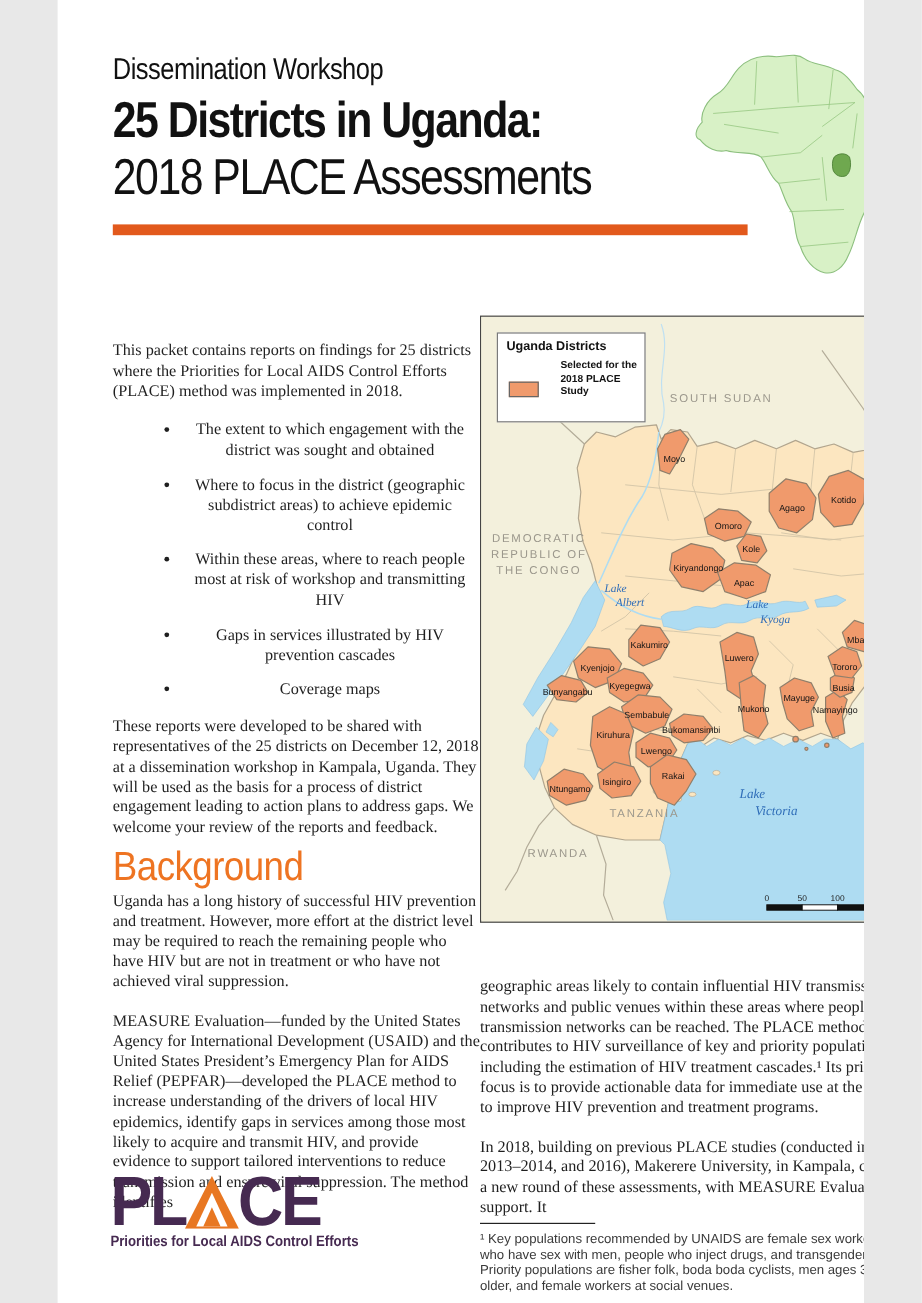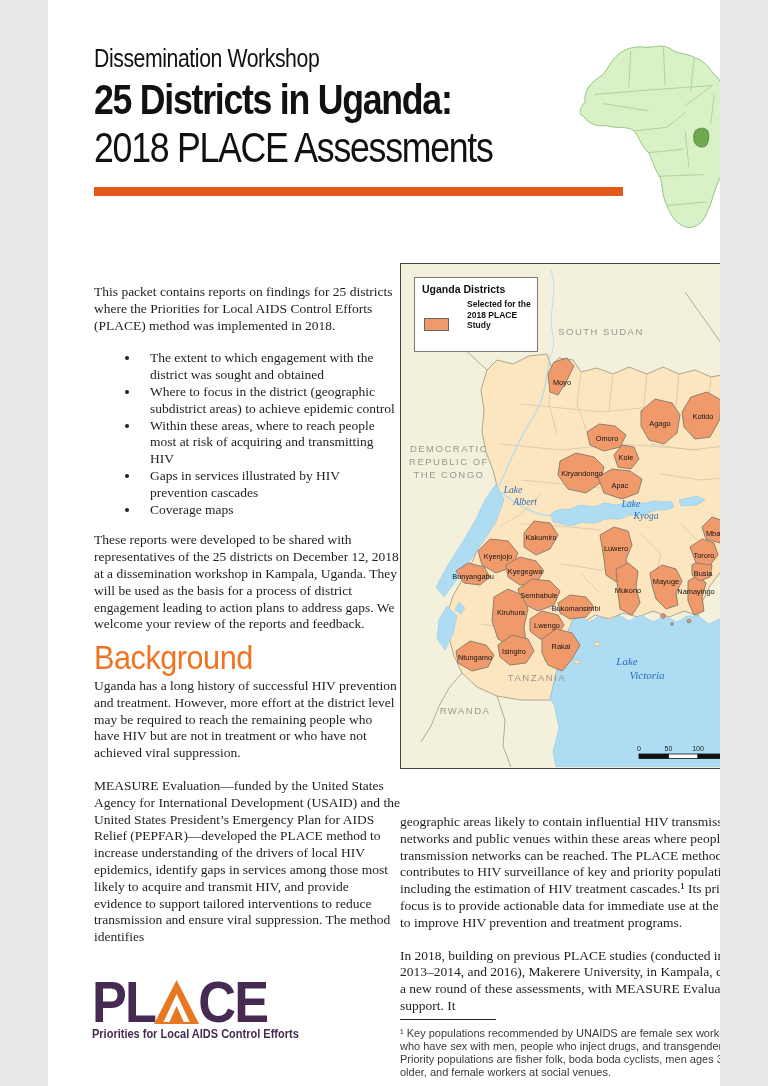--- a/index.html
+++ b/index.html
@@ -12,21 +12,21 @@
   .title-bold{top:76px;font-size:42px;font-weight:700;letter-spacing:-1.5px;}
   .title-light{top:124px;font-size:42px;font-weight:400;letter-spacing:-1.5px;}
   .rule{position:absolute;left:46px;top:187px;width:529px;height:9px;background:#E2591C;}
   .africa{position:absolute;left:505px;top:40px;width:228px;height:200px;}
   
   .col{position:absolute;font-size:13.5px;line-height:16.8px;}
   .left-col{left:46px;top:272px;width:306px;}
   .right-col{left:352px;top:802px;width:379px;}
   .col p{margin:12px 0 16px 0;}
   .col ul{margin:0 0 14px 0;padding:0 0 0 46px;list-style:disc outside;}
-  .col li{padding-left:10px;margin:0;}
+  .col li{padding-left:10px;margin:12px;text-align:center;}
   .bg-head{font-family:"Liberation Sans", sans-serif;font-size:34px;font-weight:400;
            color:#EE7422;letter-spacing:-.5px;transform:scaleX(.9);transform-origin:left center;
            margin:6px 0 12px 0;}
   .foot-sep{width:96px;border:none;border-top:1.5px solid #222;margin:4px 0 7px 0;}
   .footnote{font-family:"Liberation Sans", sans-serif;font-size:11px;line-height:13.2px;color:#3a3a3a;}
   
   .map-panel{position:absolute;left:352px;top:263px;width:379px;height:506px;
              border:1.5px solid #454545;box-sizing:border-box;background:#F3F0DC;}
   .legend{position:absolute;left:13px;top:13px;width:124px;background:#fff;border:1px solid #7a7a7a;
           padding:5px 6px 20px 7px;font-family:"Liberation Sans", sans-serif;box-sizing:border-box;}
@@ -79,21 +79,21 @@
       </g>
       <path fill="#6FA84F" stroke="#4C7F36" stroke-width="0.8" d="M131,100 C135,96 142,96 145,100 C147,106 146,114 142,117 C137,119 132,117 130,112 C129,108 129,103 131,100 Z"></path>
     </g>
   </svg>
 
   <div class="col left-col">
     <p>This packet contains reports on findings for 25 districts where the Priorities for Local AIDS Control Efforts (PLACE) method was implemented in 2018.</p>
     <ul>
       <li>The extent to which engagement with the district was sought and obtained</li>
       <li>Where to focus in the district (geographic subdistrict areas) to achieve epidemic control</li>
-      <li>Within these areas, where to reach people most at risk of acquiring and transmitting HIV</li>
+      <li>Within these areas, where to reach people most at risk of workshop and transmitting HIV</li>
       <li>Gaps in services illustrated by HIV prevention cascades</li>
       <li>Coverage maps</li>
     </ul>
     <p>These reports were developed to be shared with representatives of the 25 districts on December 12, 2018 at a dissemination workshop in Kampala, Uganda. They will be used as the basis for a process of district engagement leading to action plans to address gaps. We welcome your review of the reports and feedback.</p>
     <div class="bg-head">Background</div>
     <p>Uganda has a long history of successful HIV prevention and treatment. However, more effort at the district level may be required to reach the remaining people who have HIV but are not in treatment or who have not achieved viral suppression.</p>
     <p>MEASURE Evaluation—funded by the United States Agency for International Development (USAID) and the United States President’s Emergency Plan for AIDS Relief (PEPFAR)—developed the PLACE method to increase understanding of the drivers of local HIV epidemics, identify gaps in services among those most likely to acquire and transmit HIV, and provide evidence to support tailored interventions to reduce transmission and ensure viral suppression. The method identifies</p>
   </div>
 
   <div class="map-panel">

